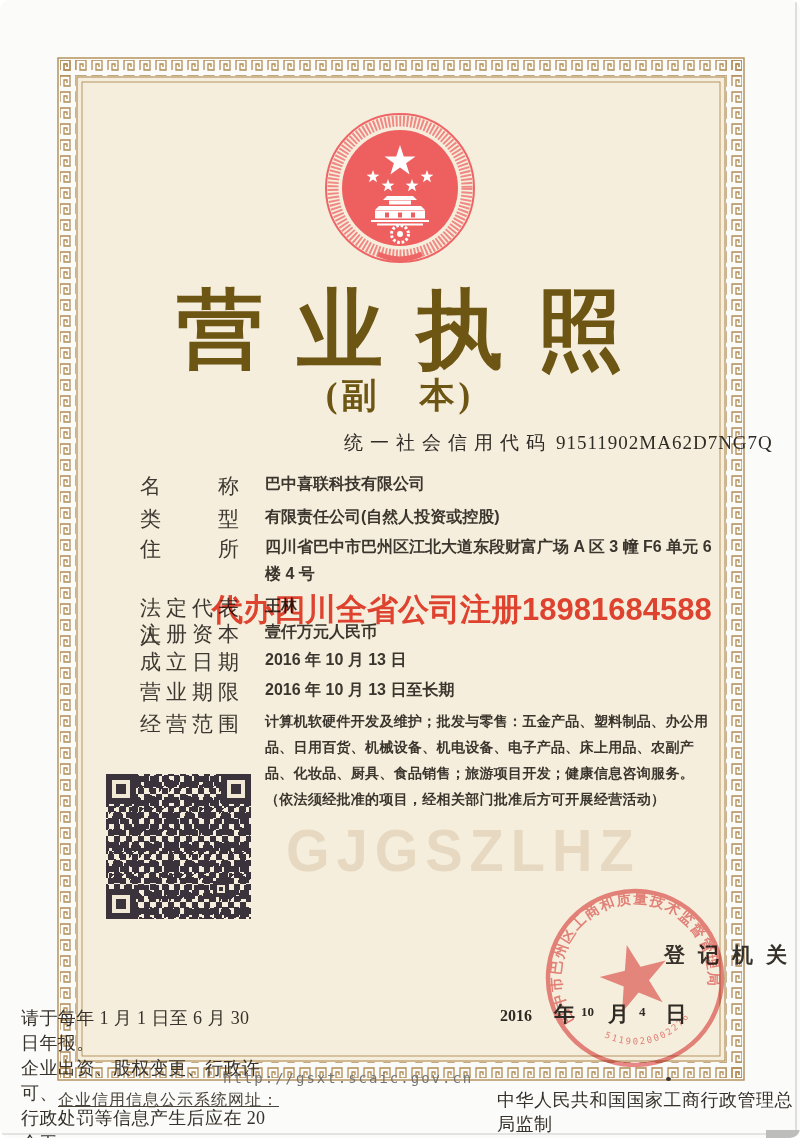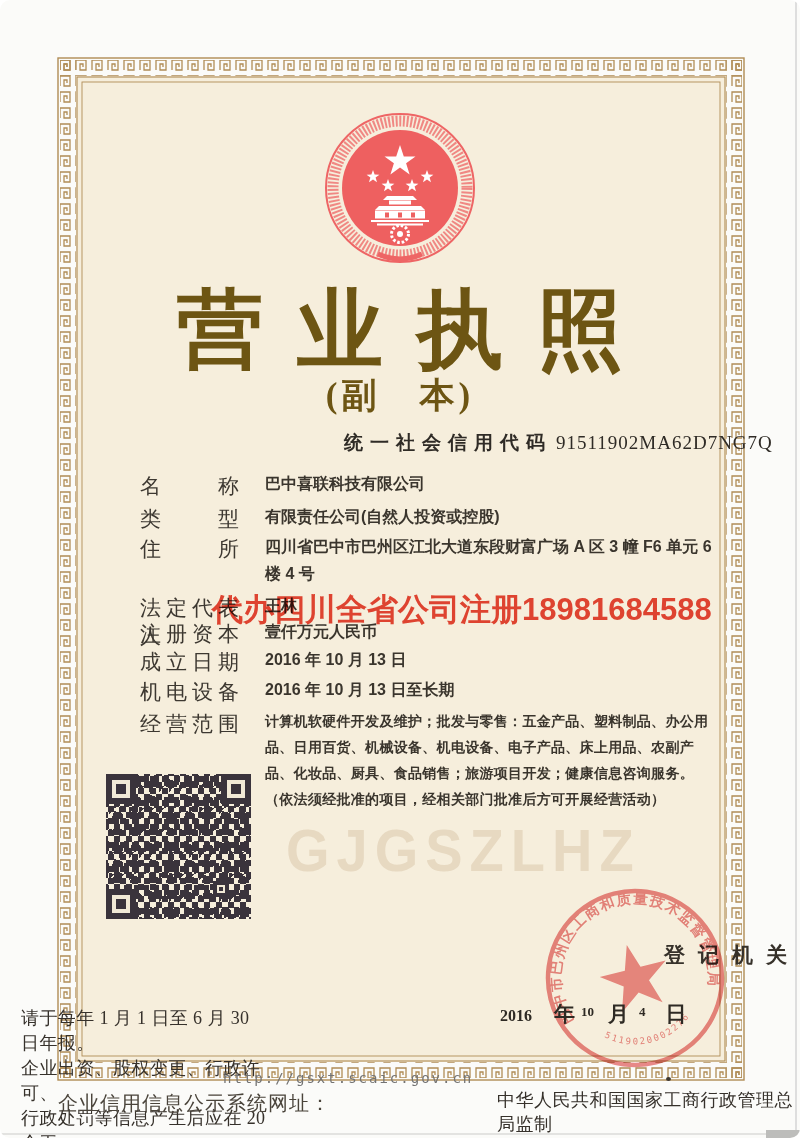--- a/index.html
+++ b/index.html
@@ -19,21 +19,21 @@
   
   .emblem{position:absolute;left:322px;top:110px;}
 
   .title{position:absolute;left:0;top:272px;width:800px;text-align:center;
          font-size:86px;font-weight:700;color:#6d5513;letter-spacing:34px;text-indent:34px;
          font-family:"Liberation Serif","DejaVu Serif",serif;}
   .subtitle{position:absolute;left:0;top:372px;width:800px;text-align:center;
             font-size:35px;font-weight:700;color:#6d5513;letter-spacing:4px;}
 
   .credit-line{position:absolute;left:344px;top:430px;white-space:nowrap;color:#2f2b26;}
-  .credit-label{font-size:19px;font-weight:700;letter-spacing:7px;text-align:right;}
+  .credit-label{font-size:19px;font-weight:400;letter-spacing:7px;text-align:right;}
   .credit-code{font-size:19px;letter-spacing:1px;font-family:"Liberation Serif","DejaVu Serif",serif;}
 
   .fields{position:absolute;left:140px;top:466px;width:575px;height:360px;}
   .frow{position:absolute;left:0;width:575px;}
   .frow.r1{top:4px;}  .frow.r2{top:37px;}  .frow.r3{top:67px;}
   .frow.r4{top:126px;} .frow.r5{top:152px;} .frow.r6{top:180px;}
   .frow.r7{top:210px;} .frow.r8{top:242px;}
   .f-label{position:absolute;left:0;top:2px;width:100px;font-size:21px;color:#3d3831;
            text-align:justify;text-align-last:justify;letter-spacing:1px;}
   .f-value{position:absolute;left:125px;top:0;width:450px;font-size:16px;line-height:27px;
@@ -75,21 +75,21 @@
               display:flex;align-items:baseline;white-space:nowrap;}
   .d-num{font-weight:700;font-family:"Liberation Serif","DejaVu Serif",serif;}
   .d-year{font-size:16px;}
   .d-small{font-size:13px;position:relative;top:-5px;}
   .d-unit{font-size:21px;font-weight:700;}
   .g1{margin-left:22px;} .g2{margin-left:6px;} .g3{margin-left:14px;}
   .g4{margin-left:10px;} .g5{margin-left:20px;}
 
   .note{position:absolute;left:21px;top:1006px;width:250px;font-size:18px;line-height:25px;
         color:#36312b;z-index:6;letter-spacing:.4px;}
-  .site-label{position:absolute;left:58px;top:1090px;font-size:20px;color:#4a443b;letter-spacing:1px;z-index:6;}
+  .site-label{position:absolute;left:58px;top:1090px;font-size:16px;color:#4a443b;letter-spacing:1px;z-index:6;text-decoration:underline;}
   .site-url{position:absolute;left:223px;top:1070px;font-size:14px;letter-spacing:2px;color:#737373;
             font-family:"DejaVu Sans Mono",monospace;z-index:6;}
   .supervision{position:absolute;left:497px;top:1088px;font-size:18px;color:#36312b;
                letter-spacing:.5px;z-index:6;}
   .speck{position:absolute;left:666px;top:1077px;width:5px;height:4px;background:#3c3731;border-radius:50%;z-index:6;}
 </style>
 </head>
 <body>
 
 <div id="page">
@@ -167,21 +167,21 @@
     </div>
     <div class="frow r5">
       <div class="f-label">注册资本</div>
       <div class="f-value">壹仟万元人民币</div>
     </div>
     <div class="frow r6">
       <div class="f-label">成立日期</div>
       <div class="f-value">2016 年 10 月 13 日</div>
     </div>
     <div class="frow r7">
-      <div class="f-label">机电设备</div>
+      <div class="f-label">营业期限</div>
       <div class="f-value">2016 年 10 月 13 日至长期</div>
     </div>
     <div class="frow r8">
       <div class="f-label">经营范围</div>
       <div class="f-value">计算机软硬件开发及维护；批发与零售：五金产品、塑料制品、办公用品、日用百货、机械设备、机电设备、电子产品、床上用品、农副产品、化妆品、厨具、食品销售；旅游项目开发；健康信息咨询服务。（依法须经批准的项目，经相关部门批准后方可开展经营活动）</div>
     </div>
   </div>
 
   <div class="papermark">GJGSZLHZ</div>
 

